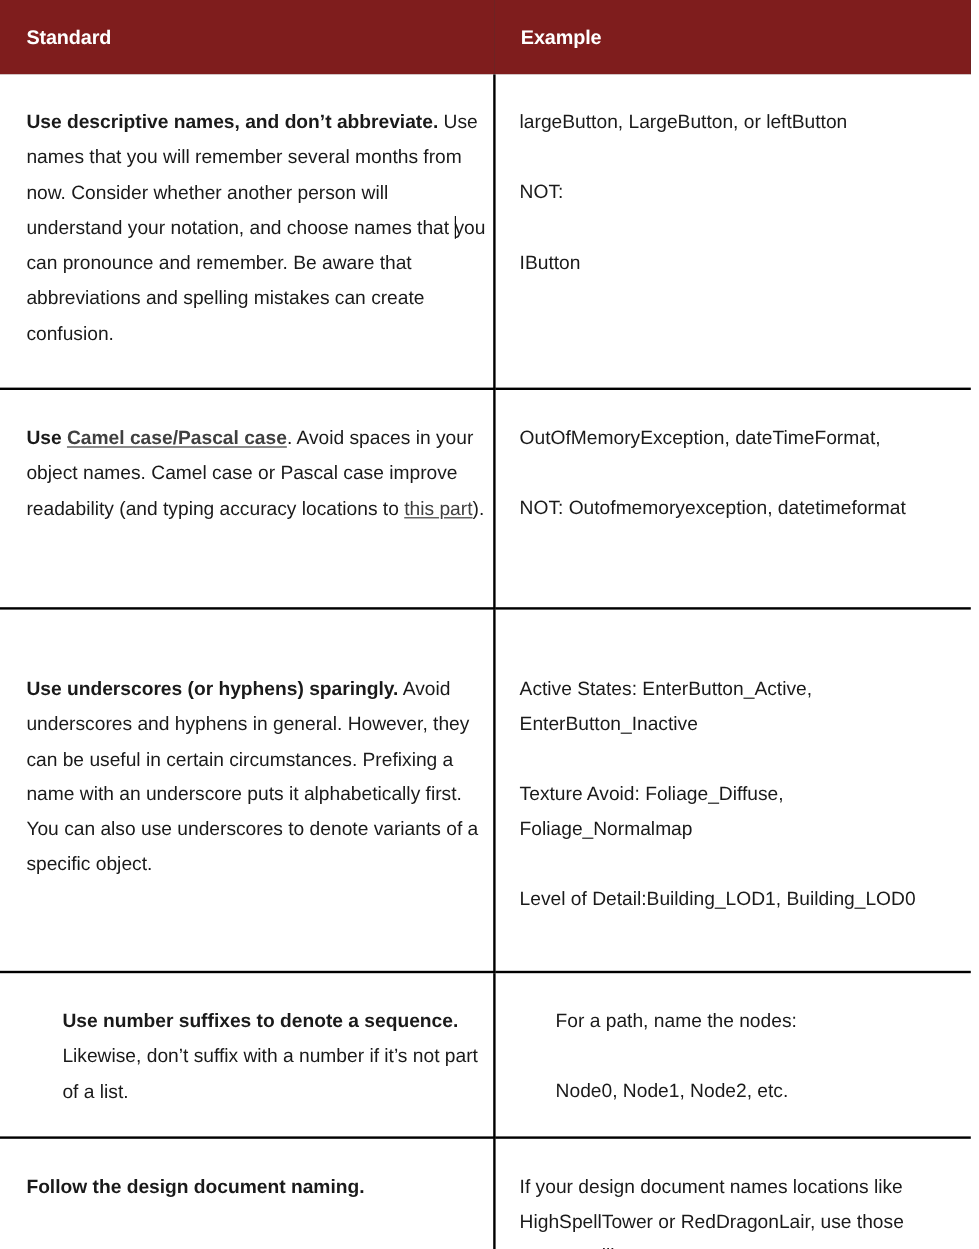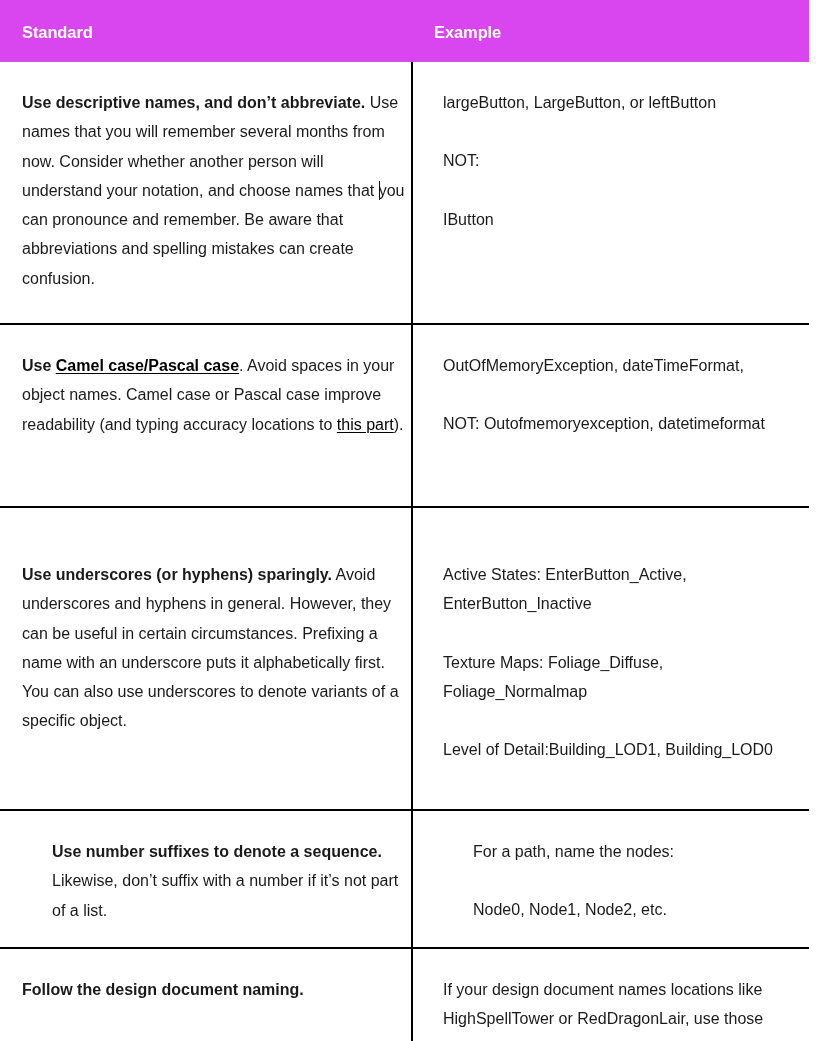--- a/index.html
+++ b/index.html
@@ -28,21 +28,21 @@
     border-collapse: collapse;
     table-layout: fixed;
     background: #ffffff;
   }
 
   
   .thead-row {
     background: #000000;
   }
   .thead-row th {
-    background: #d946ef;
+    background: #7f1d1d;
     color: #ffffff;
     text-align: left;
     font-size: 16.5px;
     font-weight: bold;
     letter-spacing: -0.1px;
     padding: 0;
     height: 62px;
     vertical-align: middle;
     border: 0;
   }
@@ -72,37 +72,37 @@
     border-bottom: 2px solid #000000;
   }
 
   .cell-inner {
     padding: 26px 4px 22px 22px;
     font-size: 16px;
     line-height: 29.3px;
     color: #1a1a1a;
   }
   .cell-example .cell-inner {
-    padding: 26px 16px 22px 30px;
+    padding: 26px 16px 22px 20px;
   }
 
   .cell-inner p {
     margin: 0;
   }
   .cell-inner p.spaced {
     margin-top: 29px;
   }
 
   b, .lead {
     font-weight: bold;
   }
 
   
   a.doc-link {
-    color: #000000;
+    color: #404040;
     text-decoration: underline;
     text-underline-offset: 2px;
   }
   a.doc-link.bold-link {
     font-weight: bold;
   }
 
   
   .caret {
     display: inline-block;
@@ -177,21 +177,21 @@
 
       <tr class="row-3">
         <td class="cell-standard">
           <div class="cell-inner">
             <p><b>Use underscores (or hyphens) sparingly.</b><span> Avoid underscores and hyphens in general. However, they can be useful in certain circumstances. Prefixing a name with an underscore puts it alphabetically first. You can also use underscores to denote variants of a specific object.</span></p>
           </div>
         </td>
         <td class="cell-example">
           <div class="cell-inner">
             <p>Active States: EnterButton_Active, EnterButton_Inactive</p>
-            <p class="spaced">Texture Maps: Foliage_Diffuse, Foliage_Normalmap</p>
+            <p class="spaced">Texture Avoid: Foliage_Diffuse, Foliage_Normalmap</p>
             <p class="spaced">Level of Detail:Building_LOD1, Building_LOD0</p>
           </div>
         </td>
       </tr>
 
       <tr class="row-4">
         <td class="cell-standard">
           <div class="cell-inner">
             <p><b>Use number suffixes to denote a sequence.</b><span> Likewise, don’t suffix with a number if it’s not part of a list.</span></p>
           </div>

